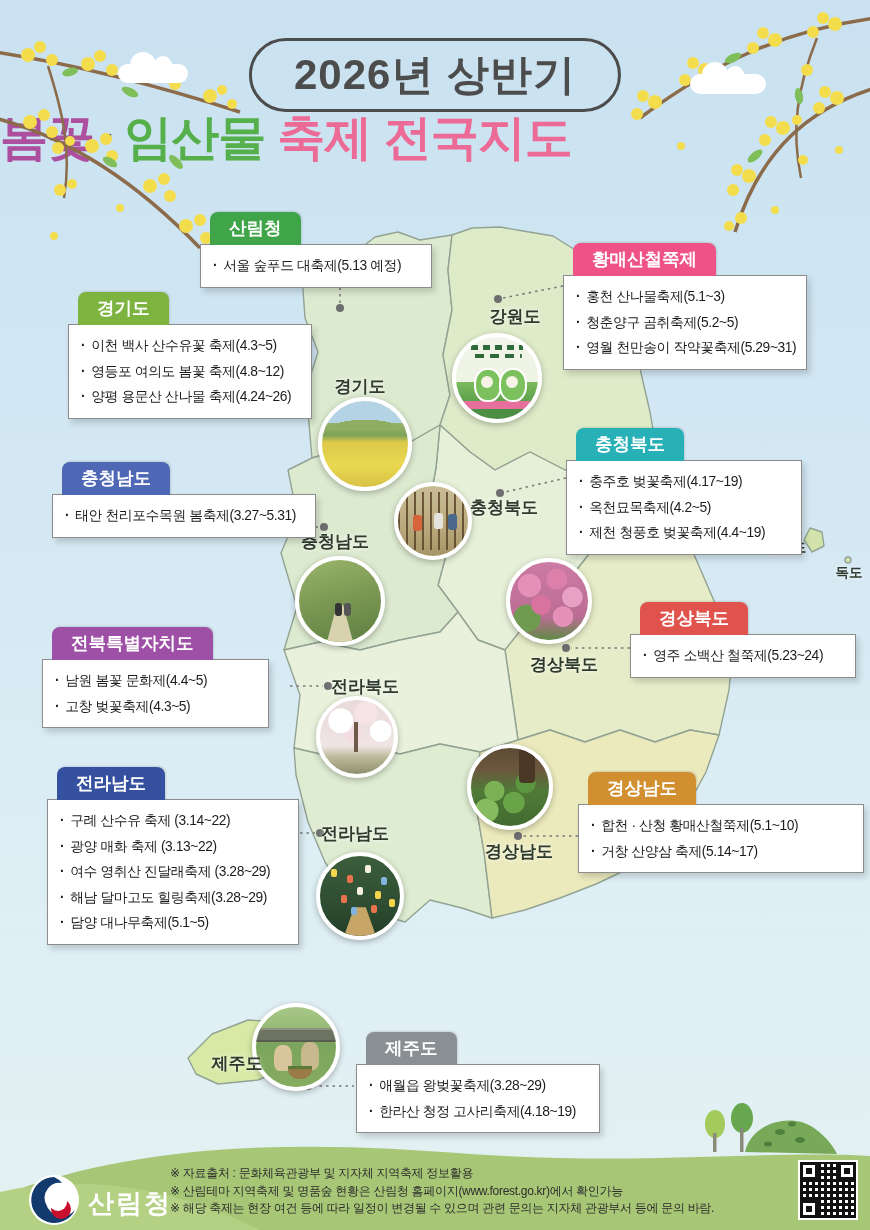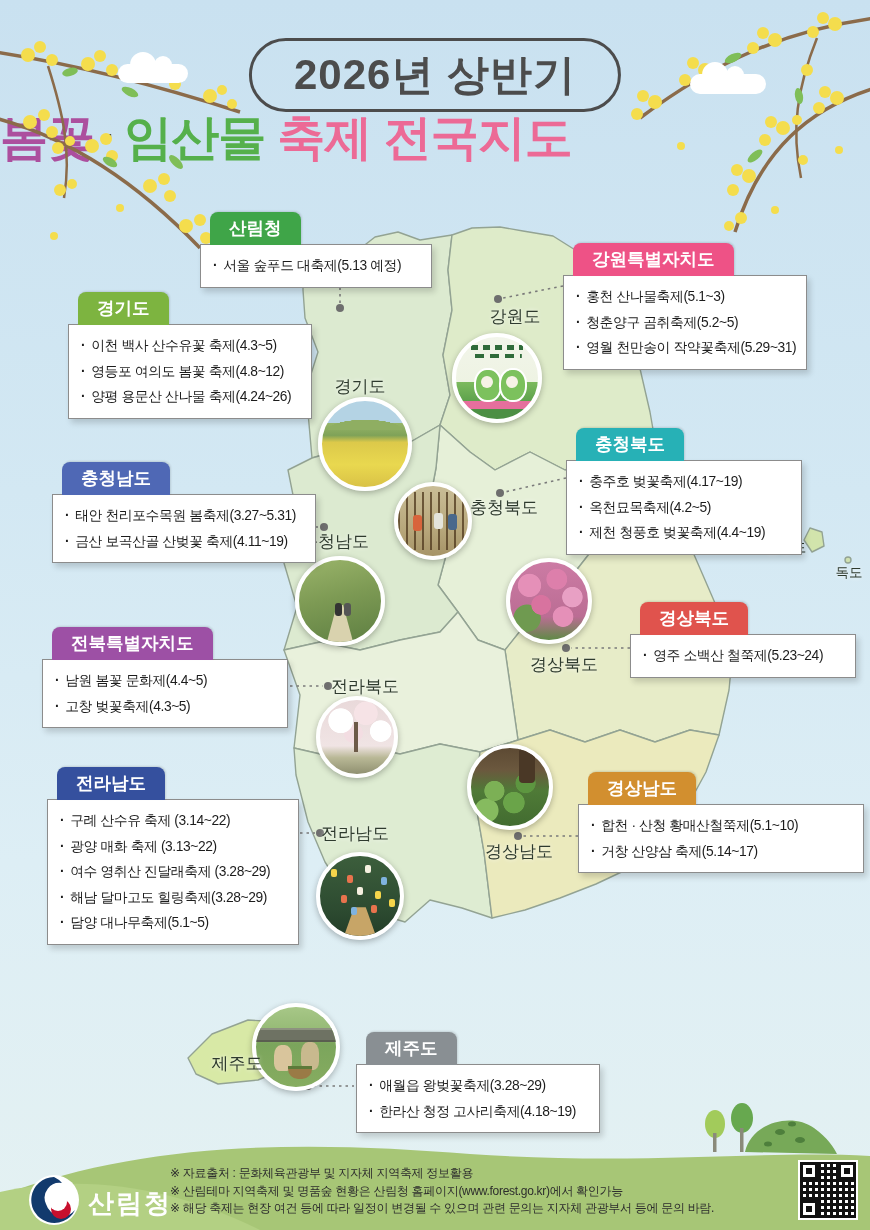--- a/index.html
+++ b/index.html
@@ -22,21 +22,21 @@
   .t2{color:#55b04b}.t3{color:#ec6a96;padding-left:12px}
   
   .cloud{position:absolute;background:#fff;border-radius:30px;}
   .cloud::before,.cloud::after{content:"";position:absolute;background:#fff;border-radius:50%;}
   .cloud::before{width:26px;height:26px;left:12px;top:-12px;}
   .cloud::after{width:18px;height:18px;left:36px;top:-8px;}
   
   .mapsvg{position:absolute;left:0;top:0;z-index:1;}
   .mlabel{
     position:absolute;transform:translate(-50%,-50%);z-index:5;
-    font-size:17px;font-weight:normal;color:#2e3a2e;white-space:nowrap;
+    font-size:17px;font-weight:bold;color:#2e3a2e;white-space:nowrap;
     text-shadow:0 0 4px rgba(255,255,255,.9);
   }
   .mlabel.small{font-size:13.5px;}
   
   .photo{position:absolute;border-radius:50%;border:4px solid #fff;
     box-shadow:0 2px 6px rgba(0,0,0,.28);overflow:hidden;z-index:4;}
   .photo>div{position:absolute;}
   .p-gyeonggi{background:linear-gradient(180deg,#b4d3e4 0%,#b4d3e4 26%,#96b468 26%,#7fa258 40%,#dcc94a 48%,#e9d84f 74%,#d9c246 100%);}
   .p-gyeonggi .ridge{left:0;top:20%;width:100%;height:14%;background:radial-gradient(ellipse at 50% 100%,#8fae62 60%,transparent 61%);}
   .p-gangwon{background:linear-gradient(180deg,#f2f5ea 0%,#eef3e3 55%,#7cba5e 55%,#5ea24c 78%,#e56f9d 78%,#e56f9d 88%,#4c8f44 88%);}
@@ -305,21 +305,21 @@
     </div>
 
   <div class="fbox" style="left:200px;top:212px;width:232px">
     <div class="tab tab-forest">산림청</div>
     <div class="body">
       <div class="item">서울 숲푸드 대축제(5.13 예정)</div>
     </div>
   </div>
 
   <div class="fbox" style="left:563px;top:243px;width:244px">
-    <div class="tab tab-gangwon">강원특별자치도</div>
+    <div class="tab tab-gangwon">황매산철쭉제</div>
     <div class="body">
       <div class="item">홍천 산나물축제(5.1~3)</div>
       <div class="item">청춘양구 곰취축제(5.2~5)</div>
       <div class="item">영월 천만송이 작약꽃축제(5.29~31)</div>
     </div>
   </div>
 
   <div class="fbox" style="left:68px;top:292px;width:244px">
     <div class="tab tab-gyeonggi">경기도</div>
     <div class="body">
@@ -335,25 +335,24 @@
       <div class="item">충주호 벚꽃축제(4.17~19)</div>
       <div class="item">옥천묘목축제(4.2~5)</div>
       <div class="item">제천 청풍호 벚꽃축제(4.4~19)</div>
     </div>
   </div>
 
   <div class="fbox" style="left:52px;top:462px;width:264px">
     <div class="tab tab-chungnam">충청남도</div>
     <div class="body">
       <div class="item">태안 천리포수목원 봄축제(3.27~5.31)</div>
-      <div class="item">금산 보곡산골 산벚꽃 축제(4.11~19)</div>
-    </div>
-  </div>
-
-  <div class="fbox" style="left:42px;top:627px;width:246px">
+    </div>
+  </div>
+
+  <div class="fbox" style="left:42px;top:627px;width:227px">
     <div class="tab tab-jeonbuk">전북특별자치도</div>
     <div class="body">
       <div class="item">남원 봄꽃 문화제(4.4~5)</div>
       <div class="item">고창 벚꽃축제(4.3~5)</div>
     </div>
   </div>
 
   <div class="fbox" style="left:630px;top:602px;width:226px">
     <div class="tab tab-gyeongbuk">경상북도</div>
     <div class="body">

